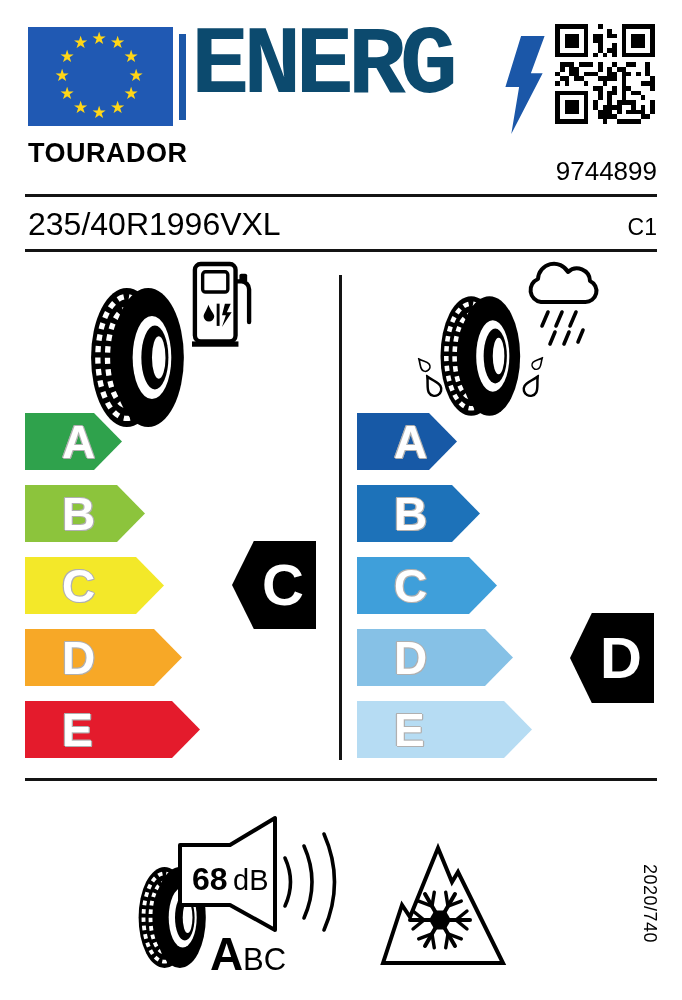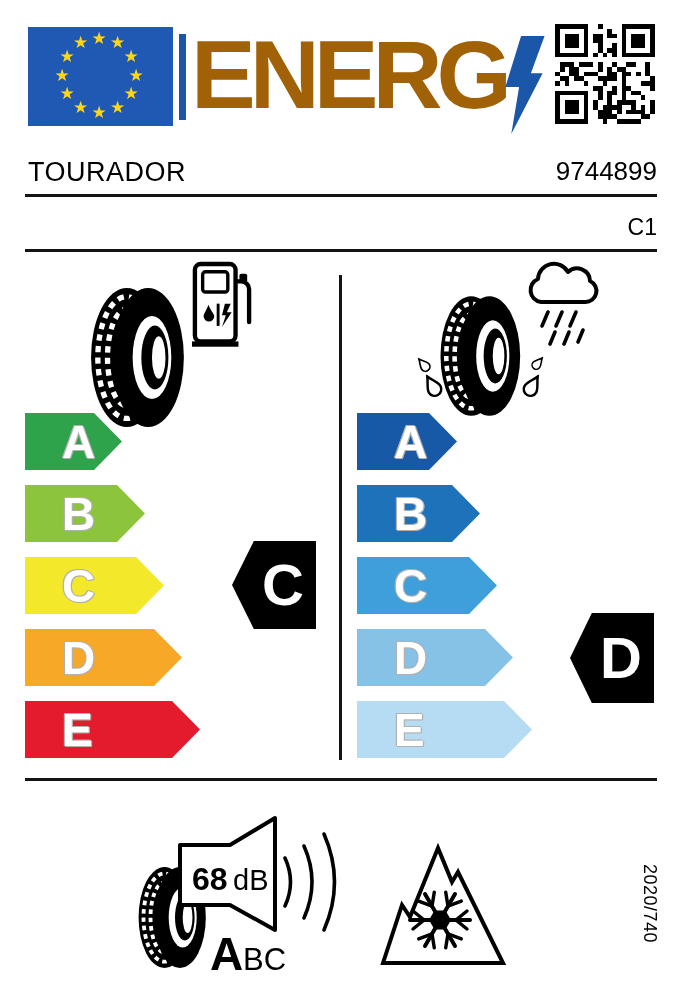--- a/index.html
+++ b/index.html
@@ -6,27 +6,27 @@
   #label{position:relative;width:682px;height:1000px;background:#fff;overflow:hidden;
          font-family:"Liberation Sans","DejaVu Sans",sans-serif;color:#000;}
   .abs{position:absolute;}
   .hline{background:#141414;}
   .vline{background:#141414;}
 
   
   #eu-flag{left:28px;top:27px;width:145px;height:99px;background:#2059b3;}
   .star{position:absolute;font-size:17px;color:#ffd617;line-height:1;}
   #logo-bar{left:179px;top:34px;width:7px;height:86px;background:#1b57a8;}
-  #energ{left:191px;top:26px;font-size:97px;font-weight:bold;letter-spacing:-6px;
-         color:#a16207;line-height:1;white-space:nowrap;}
+  #energ{left:191px;top:18px;font-size:97px;font-weight:bold;letter-spacing:-6px;
+         color:#0c4a6e;line-height:1;white-space:nowrap;font-family:Liberation Mono, monospace;}
   #bolt{left:503px;top:36px;width:44px;height:98px;}
   #qr{left:555px;top:24px;width:100px;height:100px;}
 
   
-  #brand{left:28px;top:157px;font-size:27px;font-weight:normal;letter-spacing:.5px;text-align:right;}
+  #brand{left:28px;top:138px;font-size:27px;font-weight:bold;letter-spacing:.5px;text-align:right;}
   #artnum{right:25px;top:156px;font-size:26px;}
   #line1{left:25px;top:194px;width:632px;height:2.5px;}
   #size{left:28px;top:206px;font-size:32px;}
   #tclass{right:25px;top:214px;font-size:23px;}
   #line2{left:25px;top:249px;width:632px;height:3px;}
   #line3{left:25px;top:778px;width:632px;height:3px;}
   #col-divider{left:339px;top:275px;width:3px;height:485px;}
 
   
   #fuel-icon{left:60px;top:252px;width:200px;height:186px;}
@@ -222,20 +222,21 @@
       <rect x="13" y="20" width="1" height="1" fill="#000"></rect>
       <rect x="14" y="20" width="1" height="1" fill="#000"></rect>
       <rect x="15" y="20" width="1" height="1" fill="#000"></rect>
       <rect x="16" y="20" width="1" height="1" fill="#000"></rect>
       <rect x="17" y="20" width="1" height="1" fill="#000"></rect>
     </svg>
 
   <div class="abs" id="brand">TOURADOR</div>
   <div class="abs" id="artnum">9744899</div>
   <div class="abs hline" id="line1"></div>
+  <div class="abs" id="size">235/40R1996VXL</div>
   <div class="abs" id="tclass">C1</div>
   <div class="abs hline" id="line2"></div>
 
   <svg class="abs" id="fuel-icon" viewBox="0 0 200 186">
     <use href="#tire" x="28" y="33" width="97" height="145"></use>
     <svg x="132" y="8" width="60" height="97" viewBox="0 0 62 100">
       <rect x="0" y="84" width="48" height="5.5" fill="#000"></rect>
       <rect x="3" y="4" width="42" height="80" rx="6" fill="#fff" stroke="#000" stroke-width="4.5"></rect>
       <rect x="11" y="12" width="26" height="21" rx="3" fill="#fff" stroke="#000" stroke-width="3.5"></rect>
       <path d="M17,46 C15,52 12,55 12,58 a5.5,5.5 0 0 0 11,0 C23,55 19,52 17,46 Z" fill="#000"></path>

